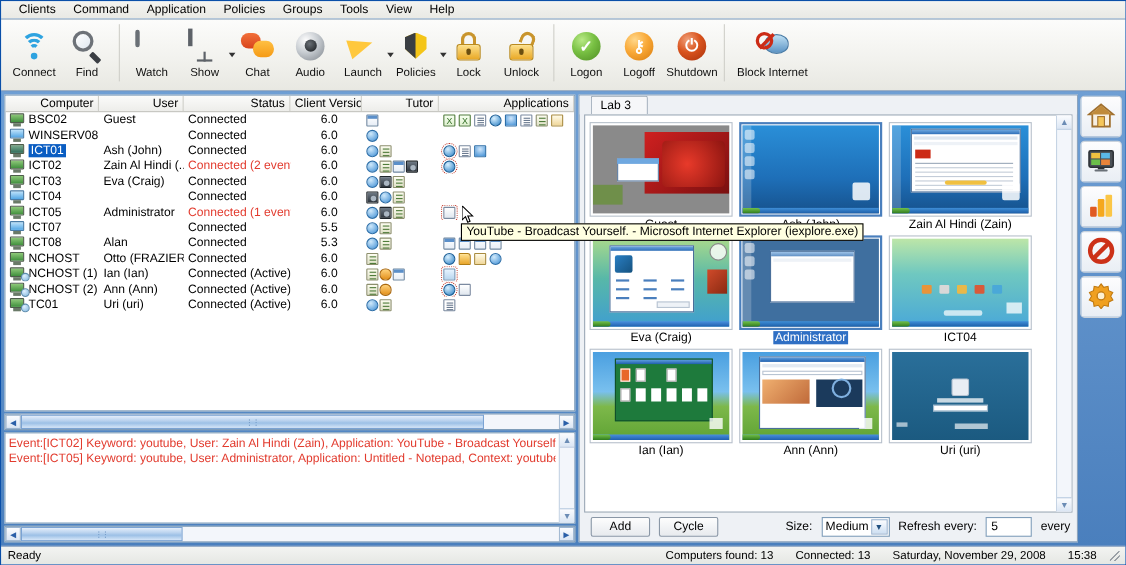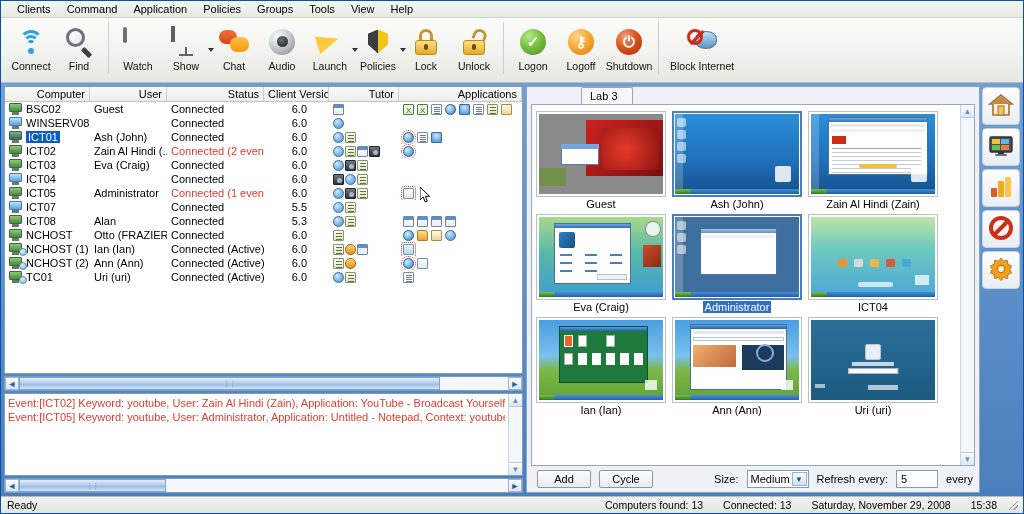--- a/index.html
+++ b/index.html
@@ -209,21 +209,21 @@
   .vscroll .arw.b{border-bottom:none;border-top:1px solid #b9cbe0;}
 
   
   .thumbpanel {
     flex:1 1 auto; background:#eef1f5; border:1px solid #8ca4bd;
     display:flex; flex-direction:column; min-height:0;
   }
   .tabstrip { height:17px; flex:0 0 17px; background:#eef1f5; padding-left:10px; display:flex; align-items:flex-end;}
   .tab {
     background:#f6f7f9; border:1px solid #9aa7b5; border-bottom:none;
-    padding:1px 14px 1px 8px; font-size:11px; border-radius:2px 2px 0 0; line-height:14px;margin-left:44px;
+    padding:1px 14px 1px 8px; font-size:11px; border-radius:2px 2px 0 0; line-height:14px;
   }
   .thumb-area {
     flex:1 1 auto; margin:0 4px; background:#fff; border:1px solid #9aa7b5;
     display:flex; min-height:0;
   }
   .thumb-grid { flex:1 1 auto; padding:6px 4px; display:flex; flex-wrap:wrap; align-content:flex-start; gap:4px 6px; overflow:hidden;}
   .thumb { width:130px; }
   .thumb .frame { height:86px; border:1px solid #b7c0cb; background:#fff; padding:2px; }
   .thumb.selected .frame { border:2px solid #4a7fbd; padding:1px;}
   .thumb .cap { text-align:center; font-size:11px; padding-top:1px; }
@@ -1006,20 +1006,21 @@
           </span>
         </div>
       </div>
     </div>
 
     <div class="cursor">
       <svg width="11" height="16" viewBox="0 0 11 16">
         <path d="M0 0 L0 13 L3.2 10 L5.2 15 L7.3 14.1 L5.3 9.3 L9.6 9.3 Z" fill="#fff" stroke="#000" stroke-width="1"></path>
       </svg>
     </div>
+    <div class="tooltip">YouTube - Broadcast Yourself. - Microsoft Internet Explorer (iexplore.exe)</div>
   </div>
 
   <div class="statusbar">
     <span class="seg" style="padding-left:2px">Ready</span>
     <span class="sp"></span>
     <span class="seg">Computers found: 13</span>
     <span class="seg">Connected: 13</span>
     <span class="seg">Saturday, November 29, 2008</span>
     <span class="seg">15:38</span>
     <span class="grip"></span>

